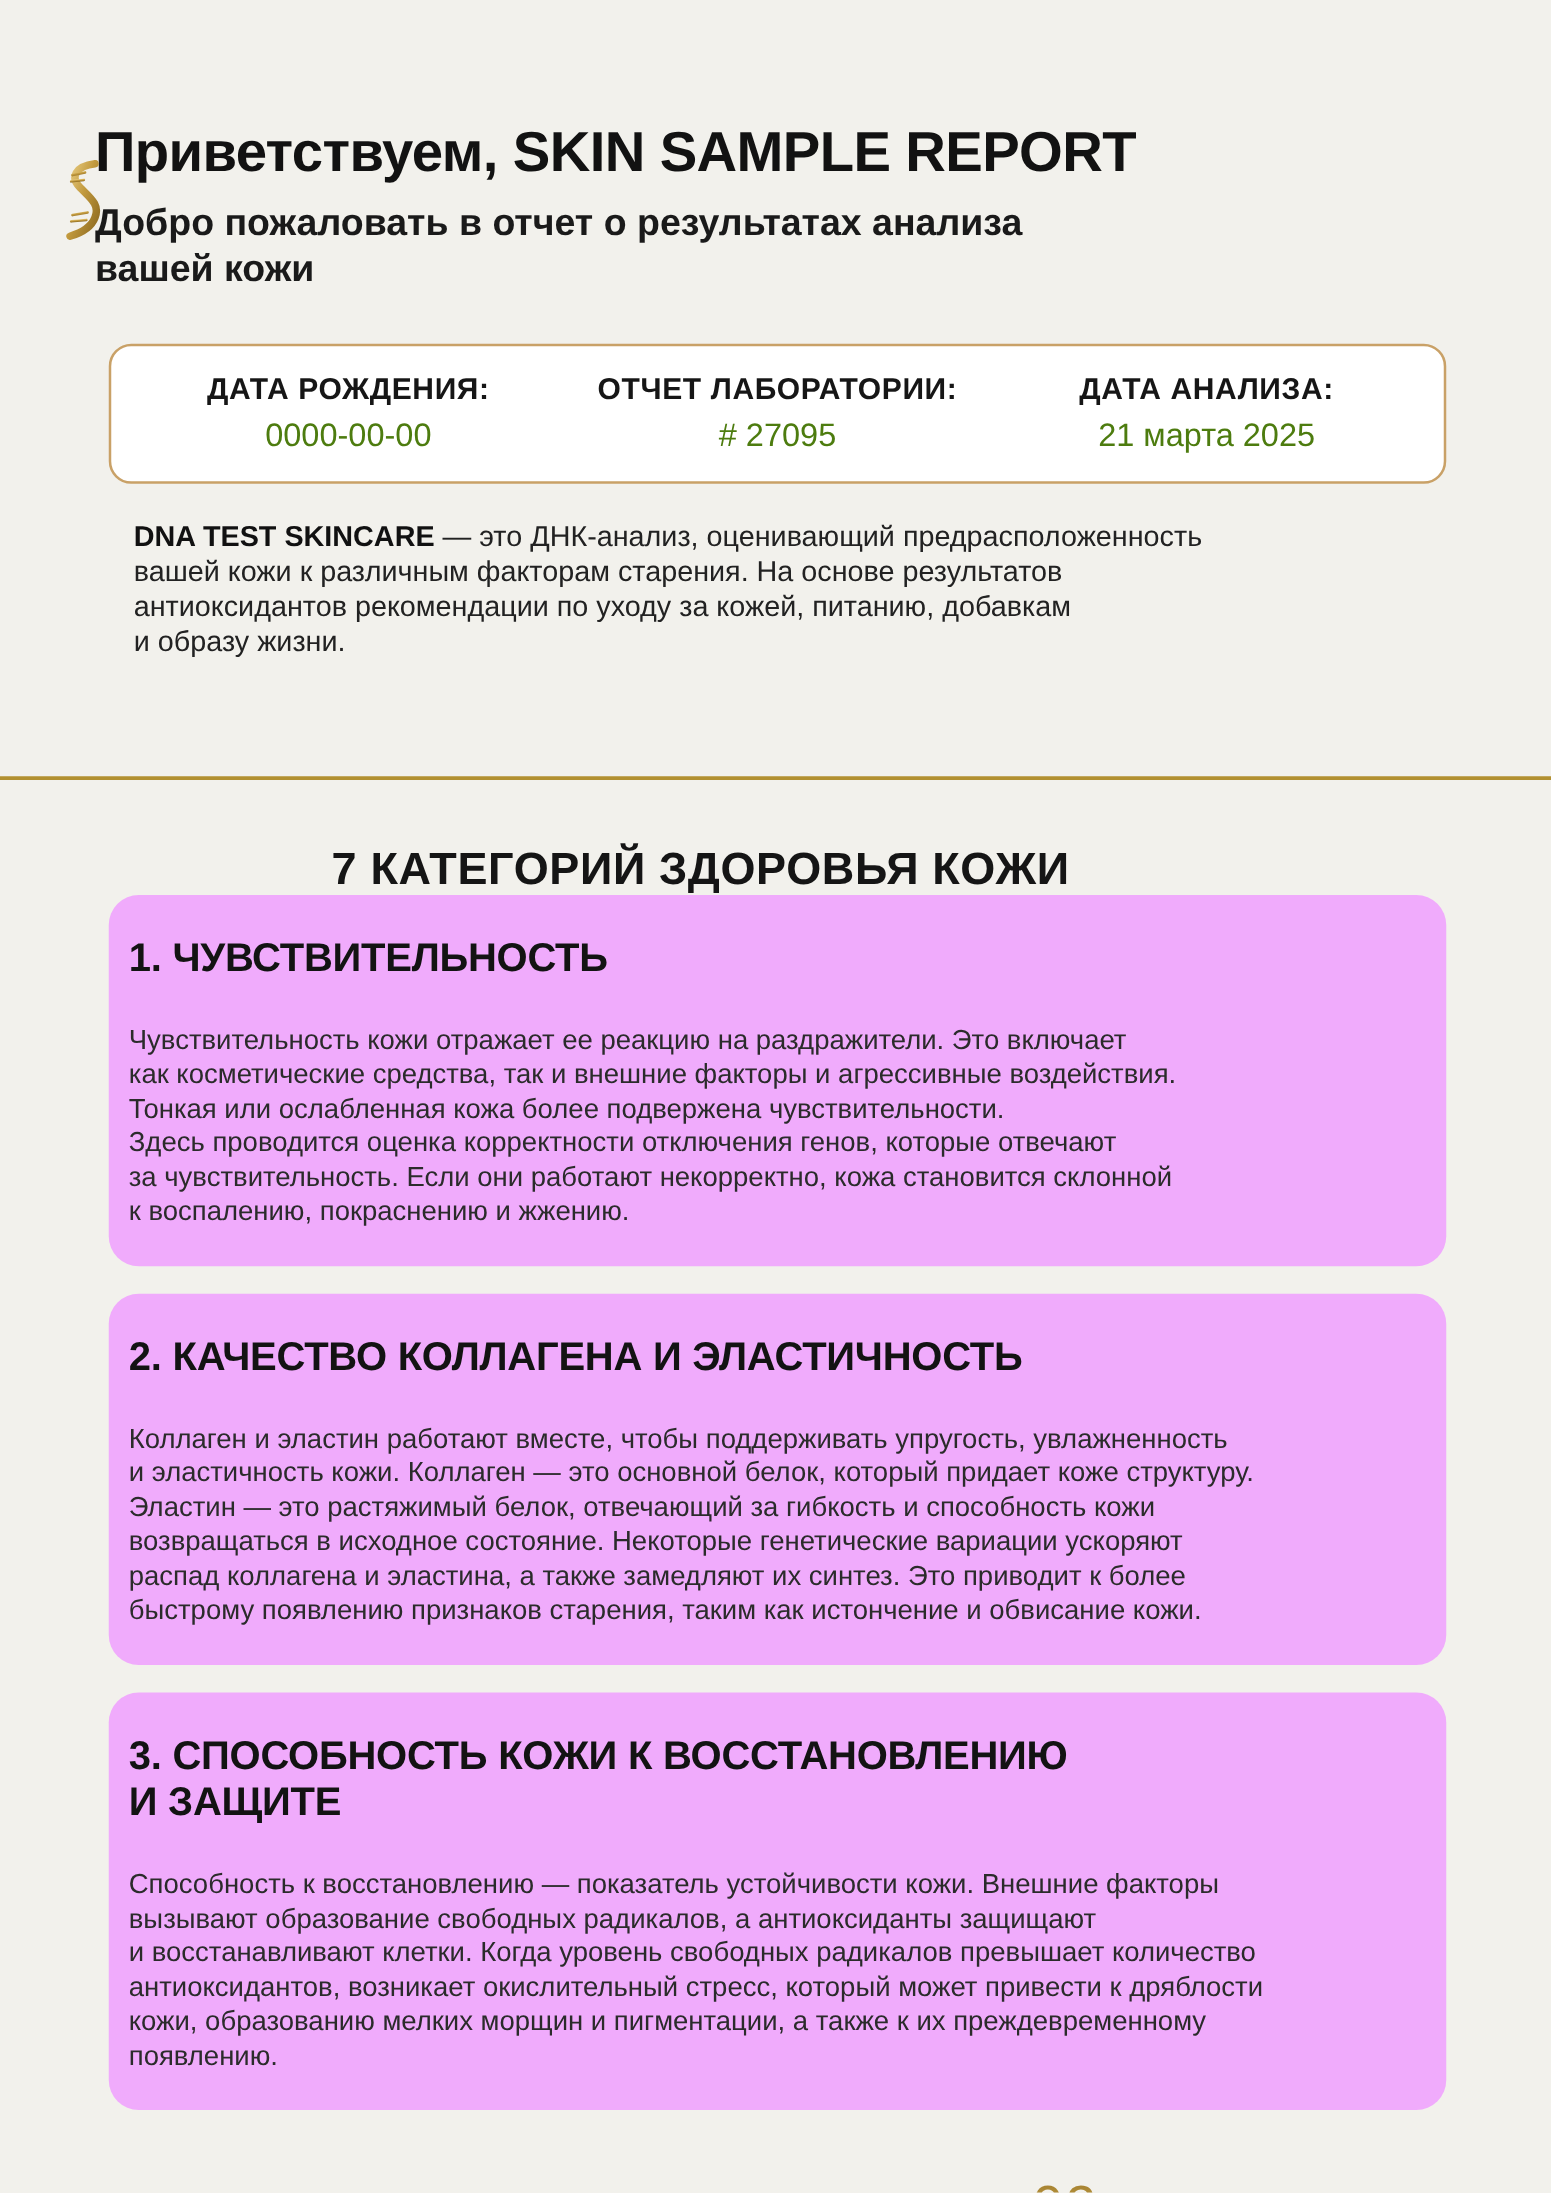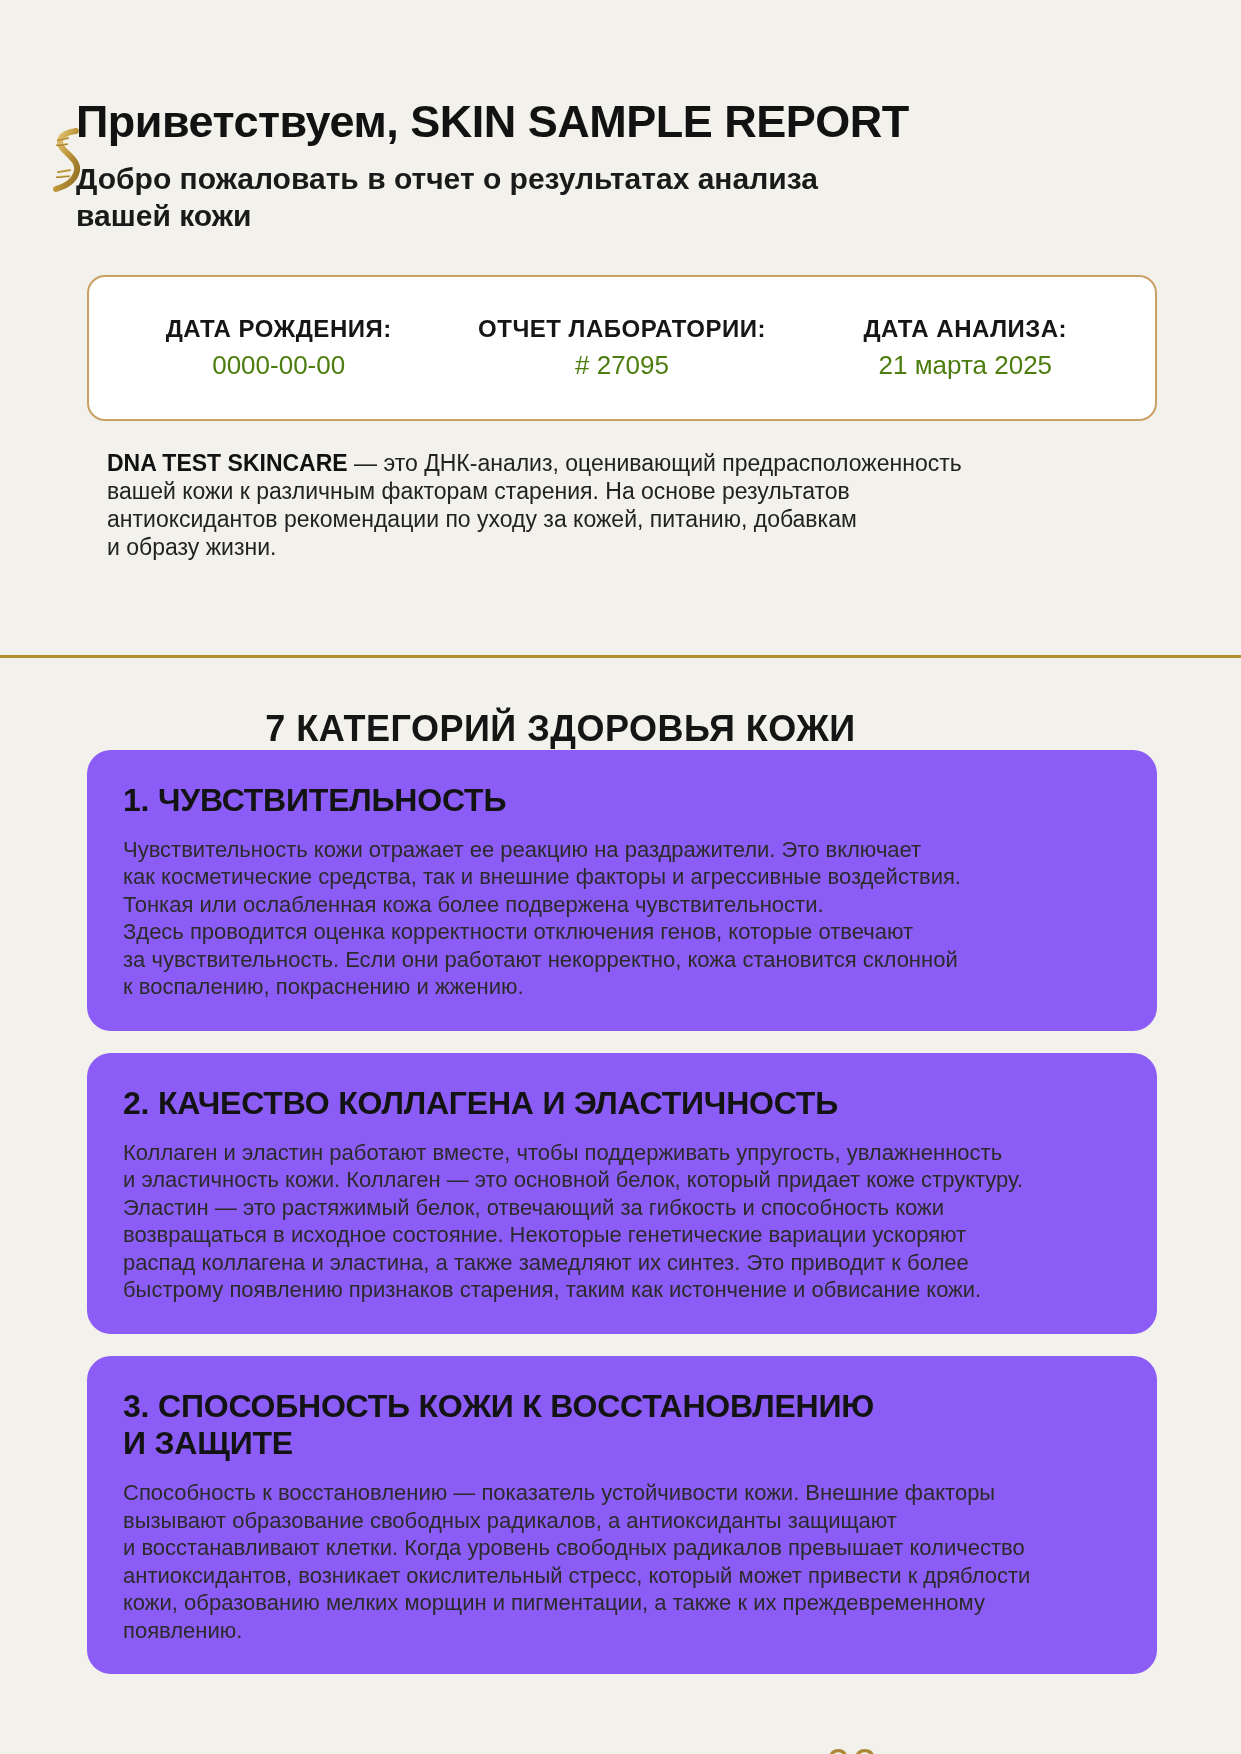--- a/index.html
+++ b/index.html
@@ -23,21 +23,21 @@
     color:#121212;line-height:1.05;
   }
   .subtitle{
     margin:16px 60px 0 76px;
     font-size:30px;font-weight:700;color:#1a1a1a;line-height:1.23;
   }
 
   
   .info-box{
     margin:40px 84px 0 87px;
-    height:146px;
+    height:112px;
     background:#ffffff;
     border:2px solid #c9a167;
     border-radius:18px;
     display:flex;align-items:center;justify-content:space-between;
     padding:0 30px;box-sizing:border-box;
   }
   .info-field{display:flex;flex-direction:column;align-items:center;flex:1;}
   .info-field.mid{flex:1.15;text-align:center;}
   .info-label{font-size:24px;font-weight:700;letter-spacing:0.5px;color:#161616;}
   .info-value{font-size:26px;font-weight:400;color:#4d7c0f;margin-top:7px;}
@@ -56,31 +56,31 @@
   
   .section-heading{
     margin:50px 120px 0 0;
     text-align:center;
     font-size:36px;font-weight:700;letter-spacing:0.5px;color:#151515;
   }
 
   
   .card{
     margin:0 84px 22px 87px;
-    background:#8b5cf6;
+    background:#f0abfc;
     border-radius:24px;
-    padding:32px 36px 30px 36px;
+    padding:32px 36px 30px 16px;
     box-sizing:border-box;
   }
   .card:first-of-type{margin-top:30px;}
   .card-title{
     font-size:32px;font-weight:800;color:#131313;line-height:1.18;
     letter-spacing:-0.2px;
   }
-  .card-body{margin-top:16px;font-size:22px;line-height:27.5px;color:#2b2b2b;}
+  .card-body{margin-top:32px;font-size:22px;line-height:27.5px;color:#2b2b2b;}
   .card-body .line{display:block;}
   .page-number{
     position:absolute;left:826px;top:1642px;
     font-size:44px;font-weight:400;letter-spacing:2px;
     background:linear-gradient(180deg,#9a762a 0%,#c5a246 55%,#dcc268 100%);
     -webkit-background-clip:text;background-clip:text;
     color:transparent;
   }
 </style>
 </head>

